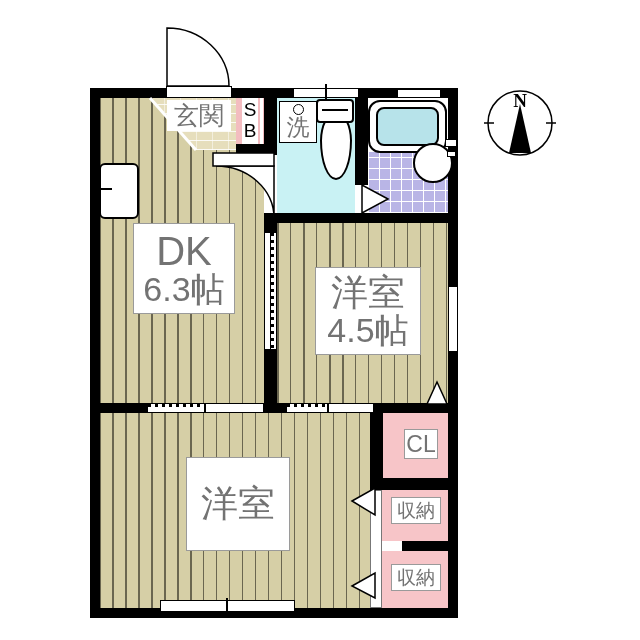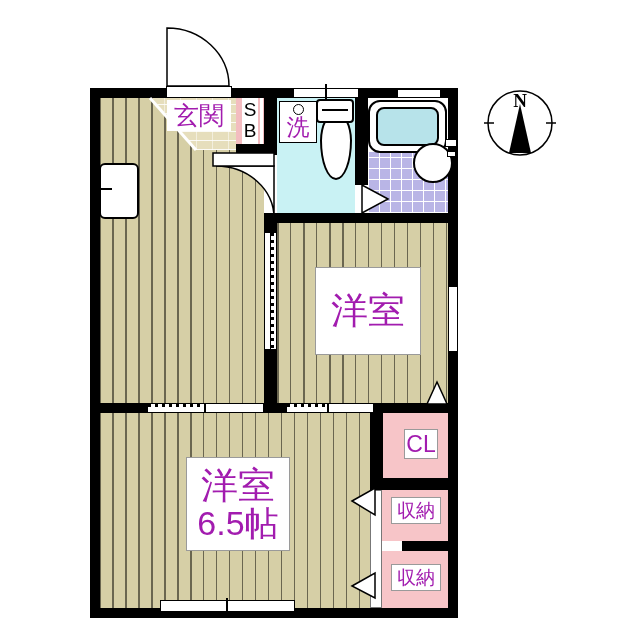--- a/index.html
+++ b/index.html
@@ -13,21 +13,21 @@
   .slide-h{position:absolute;background:#fff;border:1px solid #000;box-sizing:border-box;
     background-image:repeating-linear-gradient(90deg,#000 0 3px,transparent 3px 7px);
     background-size:100% 3px;background-repeat:no-repeat;background-position:top left;}
   .slide-h.plain{background-image:none;}
   .slide-v{position:absolute;background:#fff;border:1px solid #000;box-sizing:border-box;
     background-image:repeating-linear-gradient(180deg,#000 0 3px,transparent 3px 7px);
     background-size:3px 100%;background-repeat:no-repeat;background-position:top left;}
   .slide-v.plain{background-image:none;}
   .roombox{position:absolute;background:#fff;border:1px solid #9a9a9a;box-sizing:border-box;
     display:flex;flex-direction:column;align-items:center;justify-content:center;
-    color:#a21caf;text-align:right;line-height:1.05;}
+    color:#737373;text-align:right;line-height:1.05;}
   .pink{position:absolute;background:#f7c5c8;}
   .fixture{position:absolute;background:#fff;border:2px solid #000;box-sizing:border-box;}
   svg{position:absolute;left:0;top:0;pointer-events:none;}
 </style>
 </head>
 <body>
 
 <div id="canvas">
 
   <div class="floor" style="left:99px;top:98px;width:165px;height:305px;"></div>
@@ -125,28 +125,32 @@
 
   <div class="roombox" style="left:167px;top:100px;width:64px;height:31px;border:none;">
     <span style="font-size:25px;">玄関</span>
   </div>
 
   <div class="roombox" style="left:279px;top:101px;width:38px;height:42px;border:1.5px solid #000;">
     <span style="width:9px;height:9px;border:1.5px solid #000;border-radius:50%;display:block;"></span>
     <span style="font-size:23px;">洗</span>
   </div>
 
+  <div class="roombox" style="left:133px;top:223px;width:102px;height:91px;">
+    <span style="font-size:40px;">DK</span>
+    <span style="font-size:34px;">6.3帖</span>
+  </div>
 
   <div class="roombox" style="left:315px;top:267px;width:106px;height:88px;">
     <span style="font-size:37px;">洋室</span>
+    <span style="font-size:34px;">4.5帖</span>
   </div>
 
   <div class="roombox" style="left:186px;top:457px;width:104px;height:94px;">
     <span style="font-size:37px;">洋室</span>
-    <span style="font-size:34px;">6.5帖</span>
   </div>
 
   <div class="roombox" style="left:404px;top:429px;width:34px;height:30px;">
     <span style="font-size:23px;">CL</span>
   </div>
 
   <div class="roombox" style="left:391px;top:497px;width:50px;height:27px;">
     <span style="font-size:19px;">収納</span>
   </div>
 

